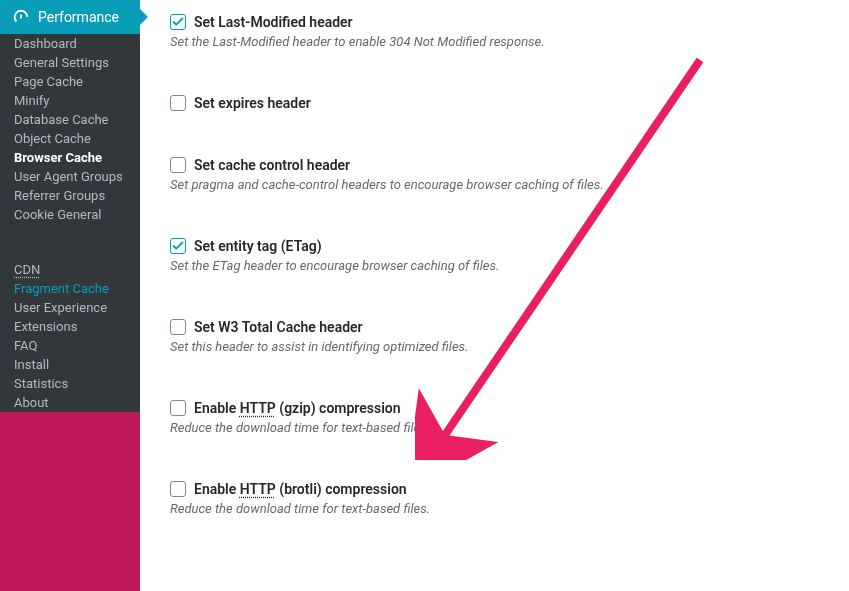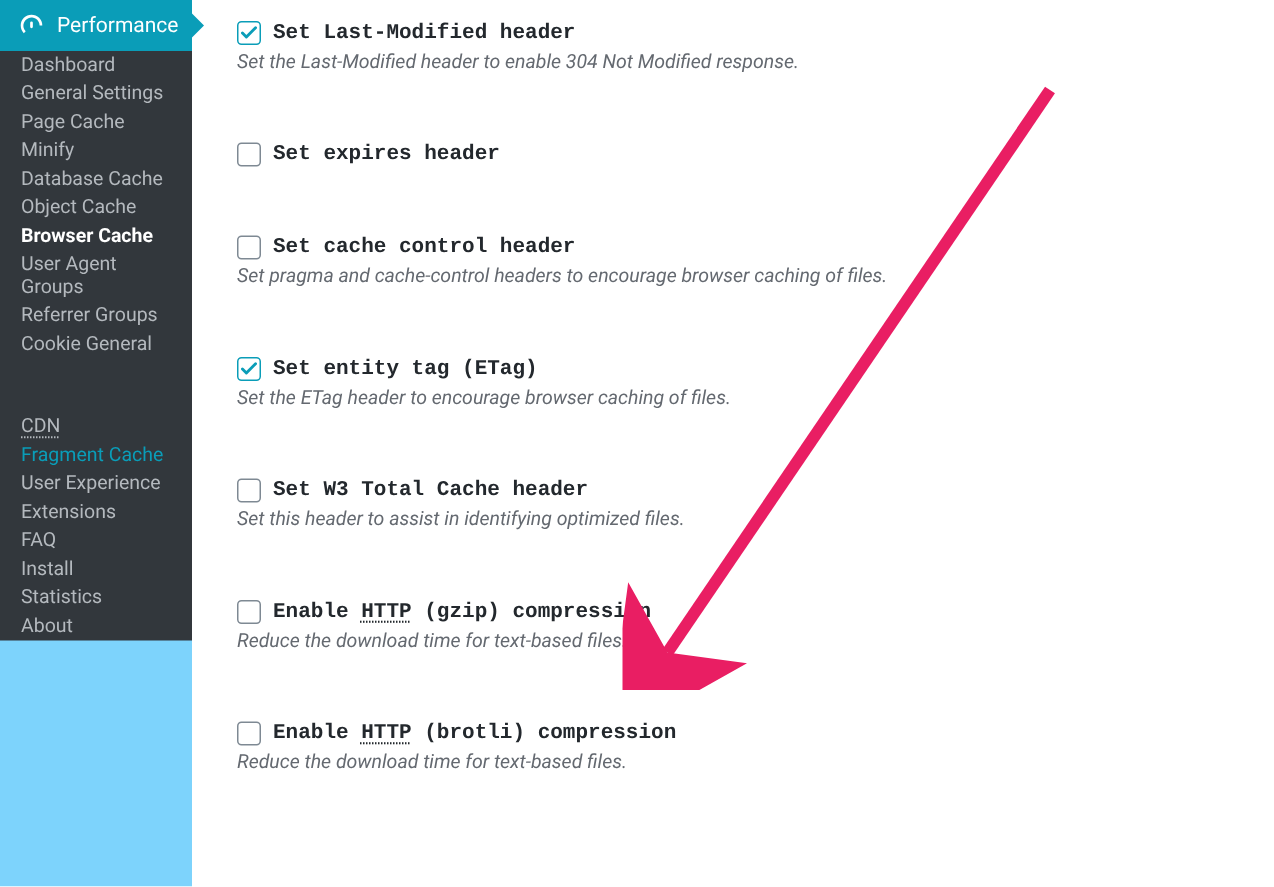--- a/index.html
+++ b/index.html
@@ -6,22 +6,22 @@
     body {
       font-family: -apple-system, BlinkMacSystemFont, "Segoe UI", Roboto, sans-serif;
       background: #fff;
       width: 849px;
       height: 591px;
       overflow: hidden;
       display: flex;
       position: relative;
     }
     .sidebar {
-      width: 128px;
-      background: #7dd3fc;
+      width: 140px;
+      background: #be185d;
       color: #eee;
       flex-shrink: 0;
       height: 100%;
     }
     .sidebar-header {
       background: #0a9db8;
       color: #fff;
       padding: 8px 12px;
       font-size: 14px;
       font-weight: 400;
@@ -66,21 +66,20 @@
       padding: 14px 20px 20px 30px;
       background: #fff;
     }
     .option-block {
       margin-bottom: 46px;
     }
     .option-row {
       display: flex;
       align-items: flex-start;
       margin-bottom: 4px;
-      font-family: Liberation Mono, monospace;
     }
     .checkbox {
       width: 16px;
       height: 16px;
       border: 1px solid #7e8993;
       border-radius: 3px;
       margin-right: 8px;
       display: inline-flex;
       align-items: center;
       justify-content: center;

